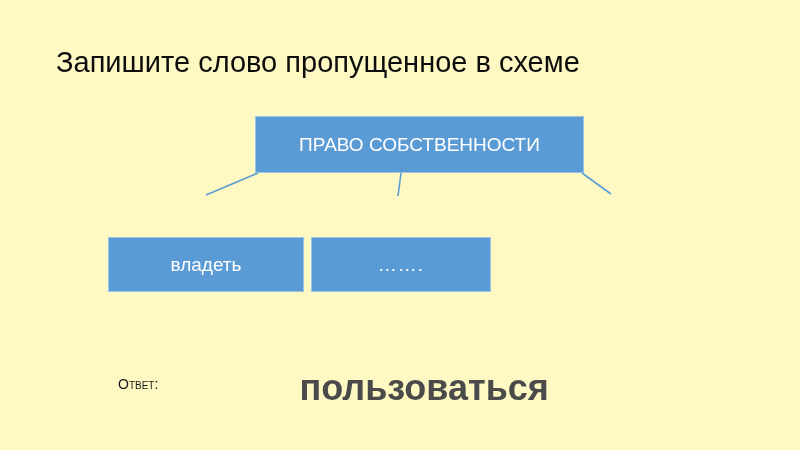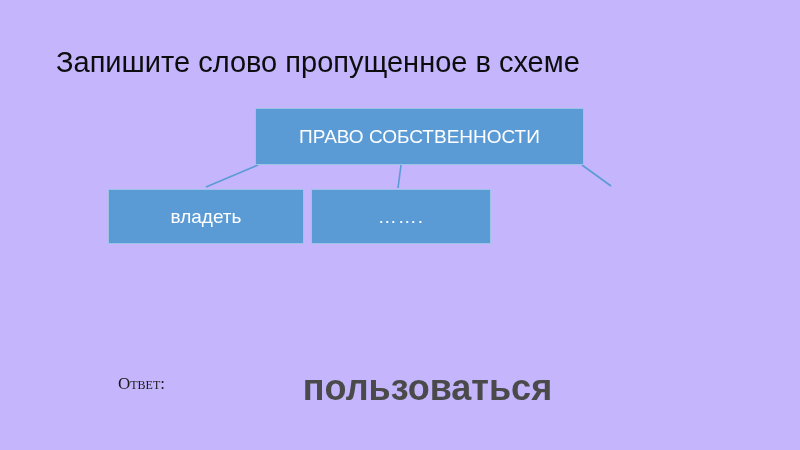--- a/index.html
+++ b/index.html
@@ -12,42 +12,42 @@
     height: 450px;
     position: relative;
     overflow: hidden;
     font-family: "Liberation Sans", sans-serif;
     -webkit-font-smoothing: antialiased;
   }
 
   .slide {
     position: absolute;
     inset: 0;
-    background: #c4b5fd;
+    background: #fef9c3;
   }
 
   
   .slide-title {
     position: absolute;
     left: 56px;
     top: 44px;
     width: 700px;
     font-size: 29px;
     line-height: 36px;
     color: #0d0d0d;
     font-family: "Liberation Sans", sans-serif;
     font-weight: 400;
     white-space: nowrap;
   }
 
   
   .diagram {
     position: absolute;
     left: 0;
-    top: 0;
+    top: 8px;
     width: 800px;
     height: 351px;
     pointer-events: none;
   }
   .connectors {
     position: absolute;
     left: 0;
     top: 0;
     width: 800px;
     height: 450px;
@@ -76,20 +76,21 @@
     font-size: 19px;
     line-height: 24px;
     padding: 0 6px;
   }
 
   .node-child {
     height: 55px;
     font-size: 19px;
     line-height: 23px;
     padding: 8px 4px;
+    margin-top: 40px;
   }
 
   .node-child-1 { left: 108px;  top: 189px; width: 196px; }
   .node-child-2 { left: 311px;  top: 189px; width: 180px; }
   .node-child-3 { left: 499px;  top: 183px; width: 196px; height: 61px; }
 
   .dots {
     letter-spacing: 1px;
     font-size: 19px;
   }
@@ -97,22 +98,22 @@
   
   .answer-row {
     position: absolute;
     left: 118px;
     top: 366px;
     width: 560px;
     display: flex;
     align-items: flex-start;
   }
   .answer-label {
-    font-family: Liberation Serif, serif;
-    font-size: 17px;
+    font-family: Liberation Sans, sans-serif;
+    font-size: 14px;
     line-height: 22px;
     color: #1a1a1a;
     font-variant: small-caps;
     padding-top: 7px;
     flex: 0 0 auto;
     white-space: nowrap;
   }
   .answer-value {
     flex: 1 1 auto;
     font-family: "Liberation Sans", sans-serif;

